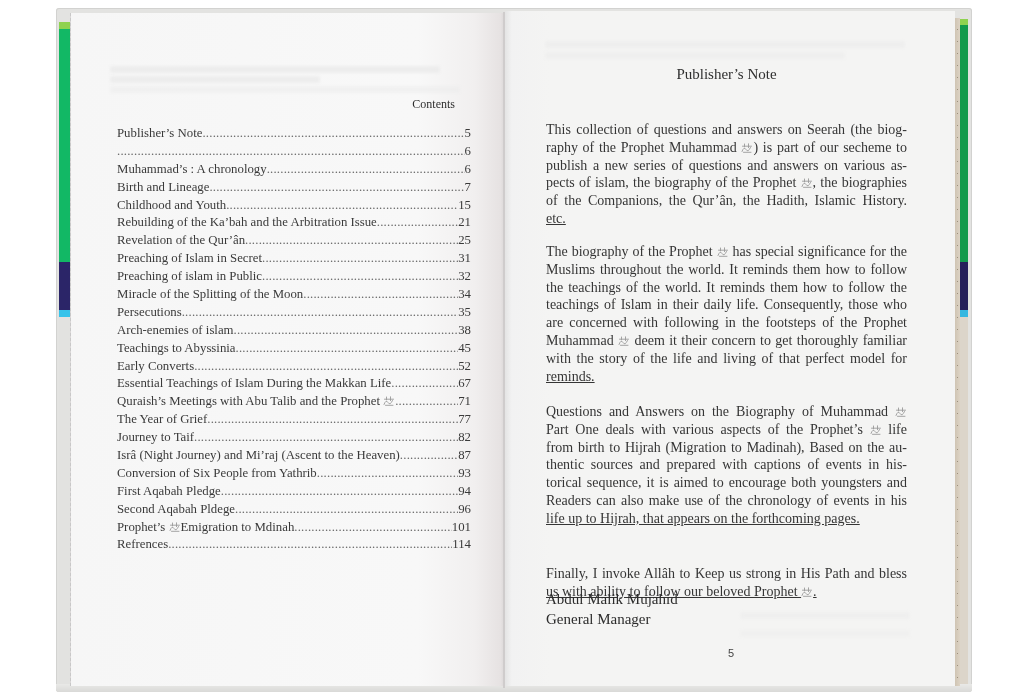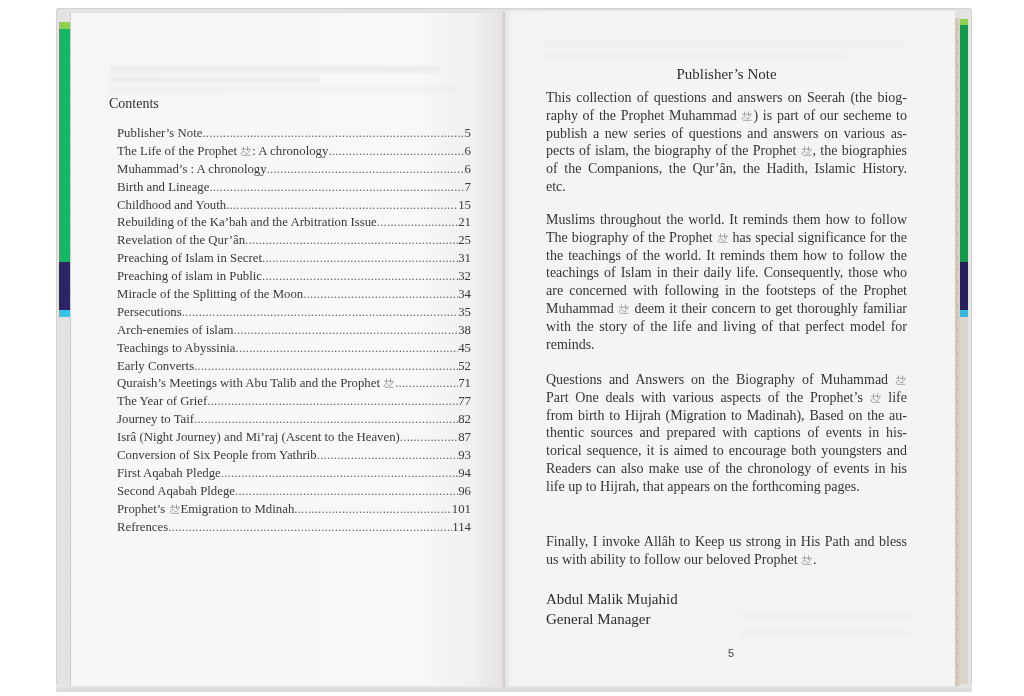--- a/index.html
+++ b/index.html
@@ -54,44 +54,44 @@
     left:505px; top:11px; width:450px; height:675px;
     background:linear-gradient(to right,#e4e4e4 0%,#f2f2f2 1.5%,#f4f4f3 10%,#f4f4f3 100%);
   }
   .gutter { left:503px; top:12px; width:2px; height:676px; background:#cfcccc; }
 
   
   .ghost { position:absolute; height:7px; background:#e9e9e9; filter:blur(1.5px); opacity:.7; border-radius:2px; }
 
   
   .toc-title {
-    left:109px; top:93px; width:354px; text-align:left;
-    font-size:14px; line-height:22px; color:#2f2f2f;
+    left:101px; top:93px; width:354px; text-align:right;
+    font-size:12px; line-height:22px; color:#2f2f2f;
   }
   .toc-list { left:117px; top:125px; width:354px; }
   .toc-row {
     display:flex; align-items:baseline;
     height:17.9px; line-height:17.9px; font-size:12.8px; color:#3a3a3a;
   }
   .toc-row .t { white-space:nowrap; flex:0 0 auto; }
   .toc-row .lead { flex:1 1 auto; overflow:hidden; white-space:nowrap; color:#6a6a6a; }
   .toc-row .lead::after {
     content:"........................................................................................................................................................................................";
     letter-spacing:0.2px;
   }
   .toc-row .p { flex:0 0 auto; white-space:nowrap; }
 
   
   .note-title {
     left:546px; top:65px; width:361px; text-align:center;
     font-size:15px; line-height:18px; color:#2f2f2f;
   }
-  .para { position:absolute; left:546px; width:361px; font-size:14px; line-height:17.8px; color:#353535; }
+  .para { position:absolute; left:546px; width:361px; font-size:14px; line-height:17.8px; color:#353535;margin-top:32px; }
   .para .ln { display:block; height:17.8px; white-space:nowrap; text-align:justify; text-align-last:justify; }
-  .para .ln.last { text-align:left; text-align-last:left; }
+  .para .ln.last { text-align:left; text-align-last:left;text-decoration:underline; }
   .sig { left:546px; top:589px; width:364px; font-size:15px; line-height:20px; color:#2c2c2c; }
   .sig div { display:block; }
   .page-num {
     left:720px; top:646px; width:22px; text-align:center;
     font-family:"Liberation Sans","DejaVu Sans",sans-serif; font-size:11px; line-height:14px; color:#444;
   }
 
   .pbuh { display:inline-block; width:12px; height:10px; vertical-align:-1px; }
   .pbuh svg { display:block; }
 </style>
@@ -129,23 +129,20 @@
 <div class="ghost" style="left:740px;top:630px;width:170px;opacity:.35"></div>
 
 <div class="abs toc-title">Contents</div>
 <div class="abs toc-list">
     <div class="toc-row">
       <span class="t">Publisher’s Note</span>
       <span class="lead"></span>
       <span class="p">5</span>
     </div>
     <div class="toc-row">
-      <span class="t">The Life of the Prophet <span class="pbuh"><svg width="12" height="10" viewBox="0 0 12 10">
-            <path d="M1 8.5 Q3 3 5 6.5 T9.5 4.5 M1.5 3.2 H10.5 M3.5 1 V3.8 M7.5 0.8 V4.6 M2.5 9.3 H10" stroke="#9a9a9a" stroke-width="0.9" fill="none" stroke-linecap="round"></path>
-          </svg></span>: A chronology</span>
       <span class="lead"></span>
       <span class="p">6</span>
     </div>
     <div class="toc-row">
       <span class="t">Muhammad’s  : A chronology</span>
       <span class="lead"></span>
       <span class="p">6</span>
     </div>
     <div class="toc-row">
       <span class="t">Birth and Lineage</span>
@@ -194,20 +191,25 @@
     </div>
     <div class="toc-row">
       <span class="t">Teachings to Abyssinia</span>
       <span class="lead"></span>
       <span class="p">45</span>
     </div>
     <div class="toc-row">
       <span class="t">Early Converts</span>
       <span class="lead"></span>
       <span class="p">52</span>
+    </div>
+    <div class="toc-row">
+      <span class="t">Essential Teachings of Islam During the Makkan Life</span>
+      <span class="lead"></span>
+      <span class="p">67</span>
     </div>
     <div class="toc-row">
       <span class="t">Quraish’s Meetings with Abu Talib and the Prophet <span class="pbuh"><svg width="12" height="10" viewBox="0 0 12 10">
             <path d="M1 8.5 Q3 3 5 6.5 T9.5 4.5 M1.5 3.2 H10.5 M3.5 1 V3.8 M7.5 0.8 V4.6 M2.5 9.3 H10" stroke="#9a9a9a" stroke-width="0.9" fill="none" stroke-linecap="round"></path>
           </svg></span> </span>
       <span class="lead"></span>
       <span class="p">71</span>
     </div>
     <div class="toc-row">
       <span class="t">The Year of Grief</span>
@@ -260,24 +262,24 @@
           <path d="M1 8.5 Q3 3 5 6.5 T9.5 4.5 M1.5 3.2 H10.5 M3.5 1 V3.8 M7.5 0.8 V4.6 M2.5 9.3 H10" stroke="#9a9a9a" stroke-width="0.9" fill="none" stroke-linecap="round"></path>
         </svg></span>) is part of our secheme to</span>
     <span class="ln">publish a new series of questions and answers on various as-</span>
     <span class="ln">pects of islam, the biography of the Prophet <span class="pbuh"><svg width="12" height="10" viewBox="0 0 12 10">
           <path d="M1 8.5 Q3 3 5 6.5 T9.5 4.5 M1.5 3.2 H10.5 M3.5 1 V3.8 M7.5 0.8 V4.6 M2.5 9.3 H10" stroke="#9a9a9a" stroke-width="0.9" fill="none" stroke-linecap="round"></path>
         </svg></span>, the biographies</span>
     <span class="ln">of the Companions, the Qur’ân, the Hadith, Islamic History.</span>
     <span class="ln last">etc.</span>
   </div>
 <div class="para" style="top:211px">
+    <span class="ln">The biography of the Prophet <span class="pbuh"><svg width="12" height="10" viewBox="0 0 12 10">
+          <path d="M1 8.5 Q3 3 5 6.5 T9.5 4.5 M1.5 3.2 H10.5 M3.5 1 V3.8 M7.5 0.8 V4.6 M2.5 9.3 H10" stroke="#9a9a9a" stroke-width="0.9" fill="none" stroke-linecap="round"></path>
+        </svg></span> has special significance for the</span>
     <span class="ln">Muslims throughout the world. It reminds them how to follow</span>
-    <span class="ln">The biography of the Prophet <span class="pbuh"><svg width="12" height="10" viewBox="0 0 12 10">
-          <path d="M1 8.5 Q3 3 5 6.5 T9.5 4.5 M1.5 3.2 H10.5 M3.5 1 V3.8 M7.5 0.8 V4.6 M2.5 9.3 H10" stroke="#9a9a9a" stroke-width="0.9" fill="none" stroke-linecap="round"></path>
-        </svg></span> has special significance for the</span>
     <span class="ln">the teachings of the world. It reminds them how to follow the</span>
     <span class="ln">teachings of Islam in their daily life. Consequently, those who</span>
     <span class="ln">are concerned with following in the footsteps of the Prophet</span>
     <span class="ln">Muhammad <span class="pbuh"><svg width="12" height="10" viewBox="0 0 12 10">
           <path d="M1 8.5 Q3 3 5 6.5 T9.5 4.5 M1.5 3.2 H10.5 M3.5 1 V3.8 M7.5 0.8 V4.6 M2.5 9.3 H10" stroke="#9a9a9a" stroke-width="0.9" fill="none" stroke-linecap="round"></path>
         </svg></span> deem it their concern to get thoroughly familiar</span>
     <span class="ln">with the story of the life and living of that perfect model for</span>
     <span class="ln last">reminds.</span>
   </div>
 <div class="para" style="top:371px">

